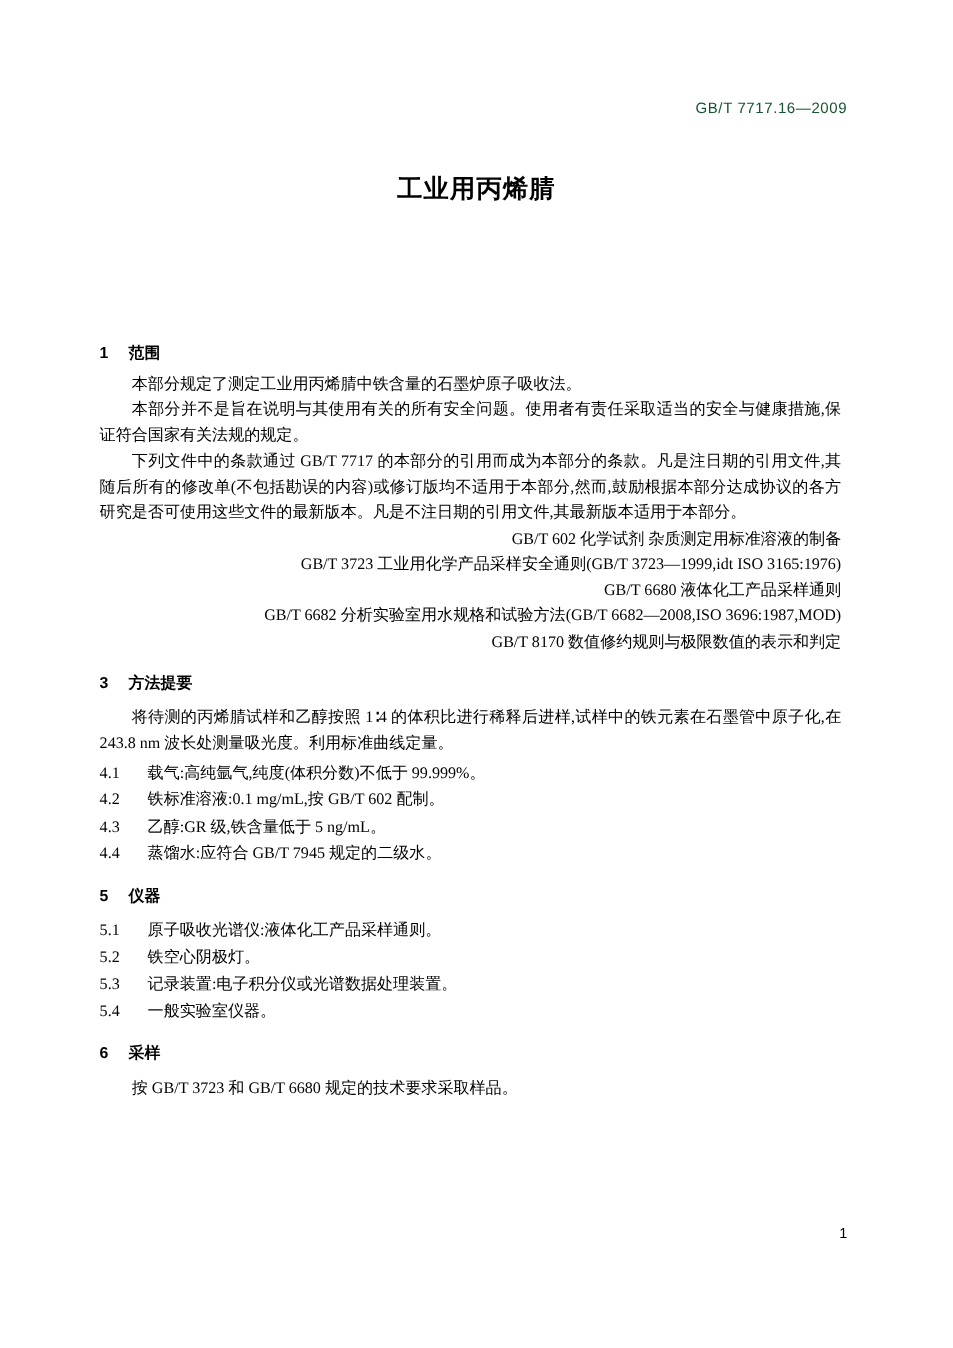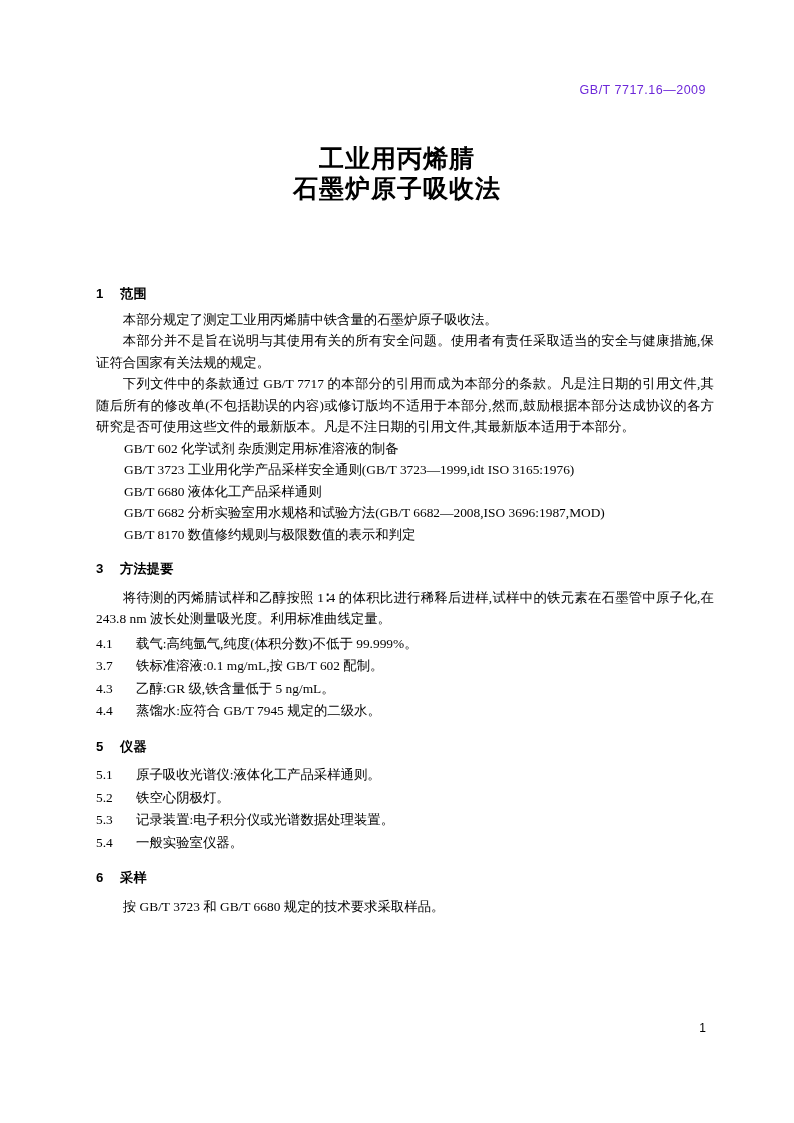--- a/index.html
+++ b/index.html
@@ -22,43 +22,43 @@
     box-sizing: border-box;
   }
   
   .header {
     position: absolute;
     top: 83px;
     right: 88px;
     font-family: "Liberation Sans", sans-serif;
     font-size: 12.5px;
     letter-spacing: 0.5px;
-    color: #6d28d9;
+    color: #14532d;
   }
   
   .title-block {
     position: absolute;
     top: 143px;
     left: 0;
     width: 794px;
     text-align: center;
   }
   .title-line {
     font-family: "Liberation Sans", sans-serif;
     font-weight: bold;
-    font-size: 25px;
+    font-size: 21px;
     letter-spacing: 1px;
     line-height: 30px;
     color: #000;
   }
   
   .content {
     position: absolute;
     top: 270px;
-    left: 96px;
+    left: 83px;
     width: 618px;
     font-size: 13.4px;
     line-height: 21.5px;
   }
   .clause-head {
     font-family: "Liberation Sans", sans-serif;
     font-weight: bold;
     font-size: 13.2px;
     margin-top: 13px;
     margin-bottom: 4px;
@@ -71,20 +71,21 @@
   .para {
     text-indent: 2em;
     text-align: justify;
     margin: 0;
     line-height: 21.5px;
   }
   .ref-item {
     margin: 0;
     padding-left: 28px;
     line-height: 21.5px;
+    text-align: right;
   }
   .sub-item {
     margin: 0;
     line-height: 22.5px;
   }
   .sub-item .sub-num {
     display: inline-block;
     width: 40px;
   }
   .gap-sm { height: 3px; }
@@ -99,21 +100,20 @@
 </style>
 </head>
 <body>
 
 <div class="page">
 
   <div class="header">GB/T 7717.16—2009</div>
 
   <div class="title-block">
     <div class="title-line">工业用丙烯腈</div>
-    <div class="title-line">石墨炉原子吸收法</div>
   </div>
 
   <div class="content">
 
     <div class="clause-head">
       <span class="num">1</span><span>范围</span>
     </div>
     <p class="para">本部分规定了测定工业用丙烯腈中铁含量的石墨炉原子吸收法。</p>
     <p class="para">本部分并不是旨在说明与其使用有关的所有安全问题。使用者有责任采取适当的安全与健康措施,保证符合国家有关法规的规定。</p>
 
@@ -128,21 +128,21 @@
       <span class="num">3</span><span>方法提要</span>
     </div>
     <div class="gap-sm"></div>
     <p class="para">将待测的丙烯腈试样和乙醇按照 1∶4 的体积比进行稀释后进样,试样中的铁元素在石墨管中原子化,在 243.8 nm 波长处测量吸光度。利用标准曲线定量。</p>
 
     <div class="gap-sm"></div>
     <p class="sub-item">
       <span class="sub-num">4.1</span><span>载气:高纯氩气,纯度(体积分数)不低于 99.999%。</span>
     </p>
     <p class="sub-item">
-      <span class="sub-num">3.7</span><span>铁标准溶液:0.1 mg/mL,按 GB/T 602 配制。</span>
+      <span class="sub-num">4.2</span><span>铁标准溶液:0.1 mg/mL,按 GB/T 602 配制。</span>
     </p>
     <p class="sub-item">
       <span class="sub-num">4.3</span><span>乙醇:GR 级,铁含量低于 5 ng/mL。</span>
     </p>
     <p class="sub-item">
       <span class="sub-num">4.4</span><span>蒸馏水:应符合 GB/T 7945 规定的二级水。</span>
     </p>
 
     <div class="clause-head">
       <span class="num">5</span><span>仪器</span>

